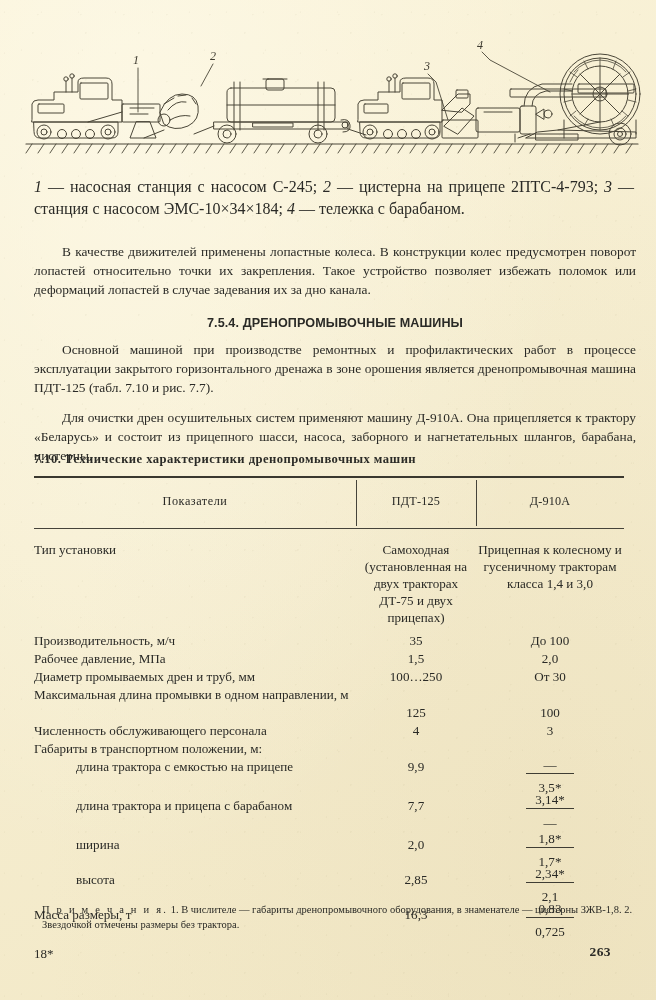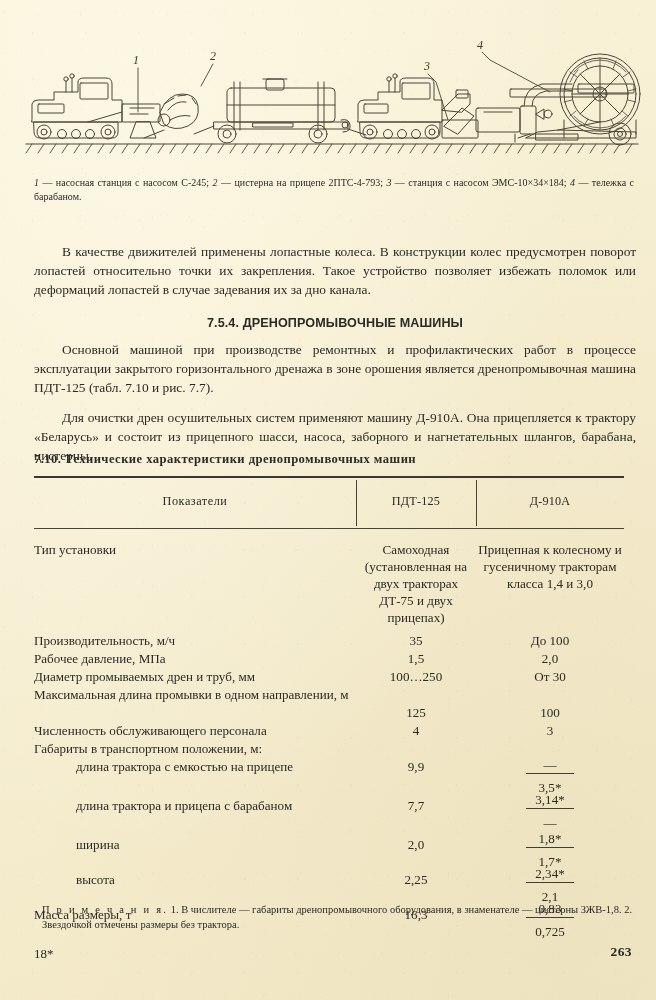--- a/index.html
+++ b/index.html
@@ -39,21 +39,21 @@
     top: 176px;
     width: 600px;
   }
   .figcaption .fig-title {
     font-size: 13.2px;
     letter-spacing: .1px;
     line-height: 1.25;
     margin: 0 0 3px 0;
   }
   .figcaption .fig-legend {
-    font-size: 10px;
+    font-size: 16px;
     line-height: 1.38;
     text-align: justify;
     margin: 0;
   }
   .figcaption .fig-legend i { font-style: italic; }
   
   .para {
     position: absolute;
     font-size: 13.4px;
     line-height: 1.42;
@@ -184,21 +184,21 @@
   }
   .notes .spaced { letter-spacing: 2.2px; }
   .footer-left {
     position: absolute;
     left: 34px;
     top: 946px;
     font-size: 13px;
   }
   .footer-right {
     position: absolute;
-    right: 24px;
+    right: 45px;
     top: 944px;
     font-size: 13.5px;
     font-weight: 700;
     letter-spacing: .4px;
     font-family: Liberation Serif, serif;
   }
   
   .grain {
     position: absolute;
     inset: 0;
@@ -504,21 +504,21 @@
         <div class="c2" style="top:-4px">
           <span class="frac">
             <span class="num">1,8*</span>
             <span class="den">1,7*</span>
           </span>
         </div>
       </div>
 
       <div class="trow" style="top:342px">
         <div class="label sub">высота</div>
-        <div class="c1">2,25</div>
+        <div class="c1">2,85</div>
         <div class="c2" style="top:-4px">
           <span class="frac">
             <span class="num">2,34*</span>
             <span class="den">2,1</span>
           </span>
         </div>
       </div>
 
       <div class="trow" style="top:377px">
         <div class="label">Масса размеры, т</div>

